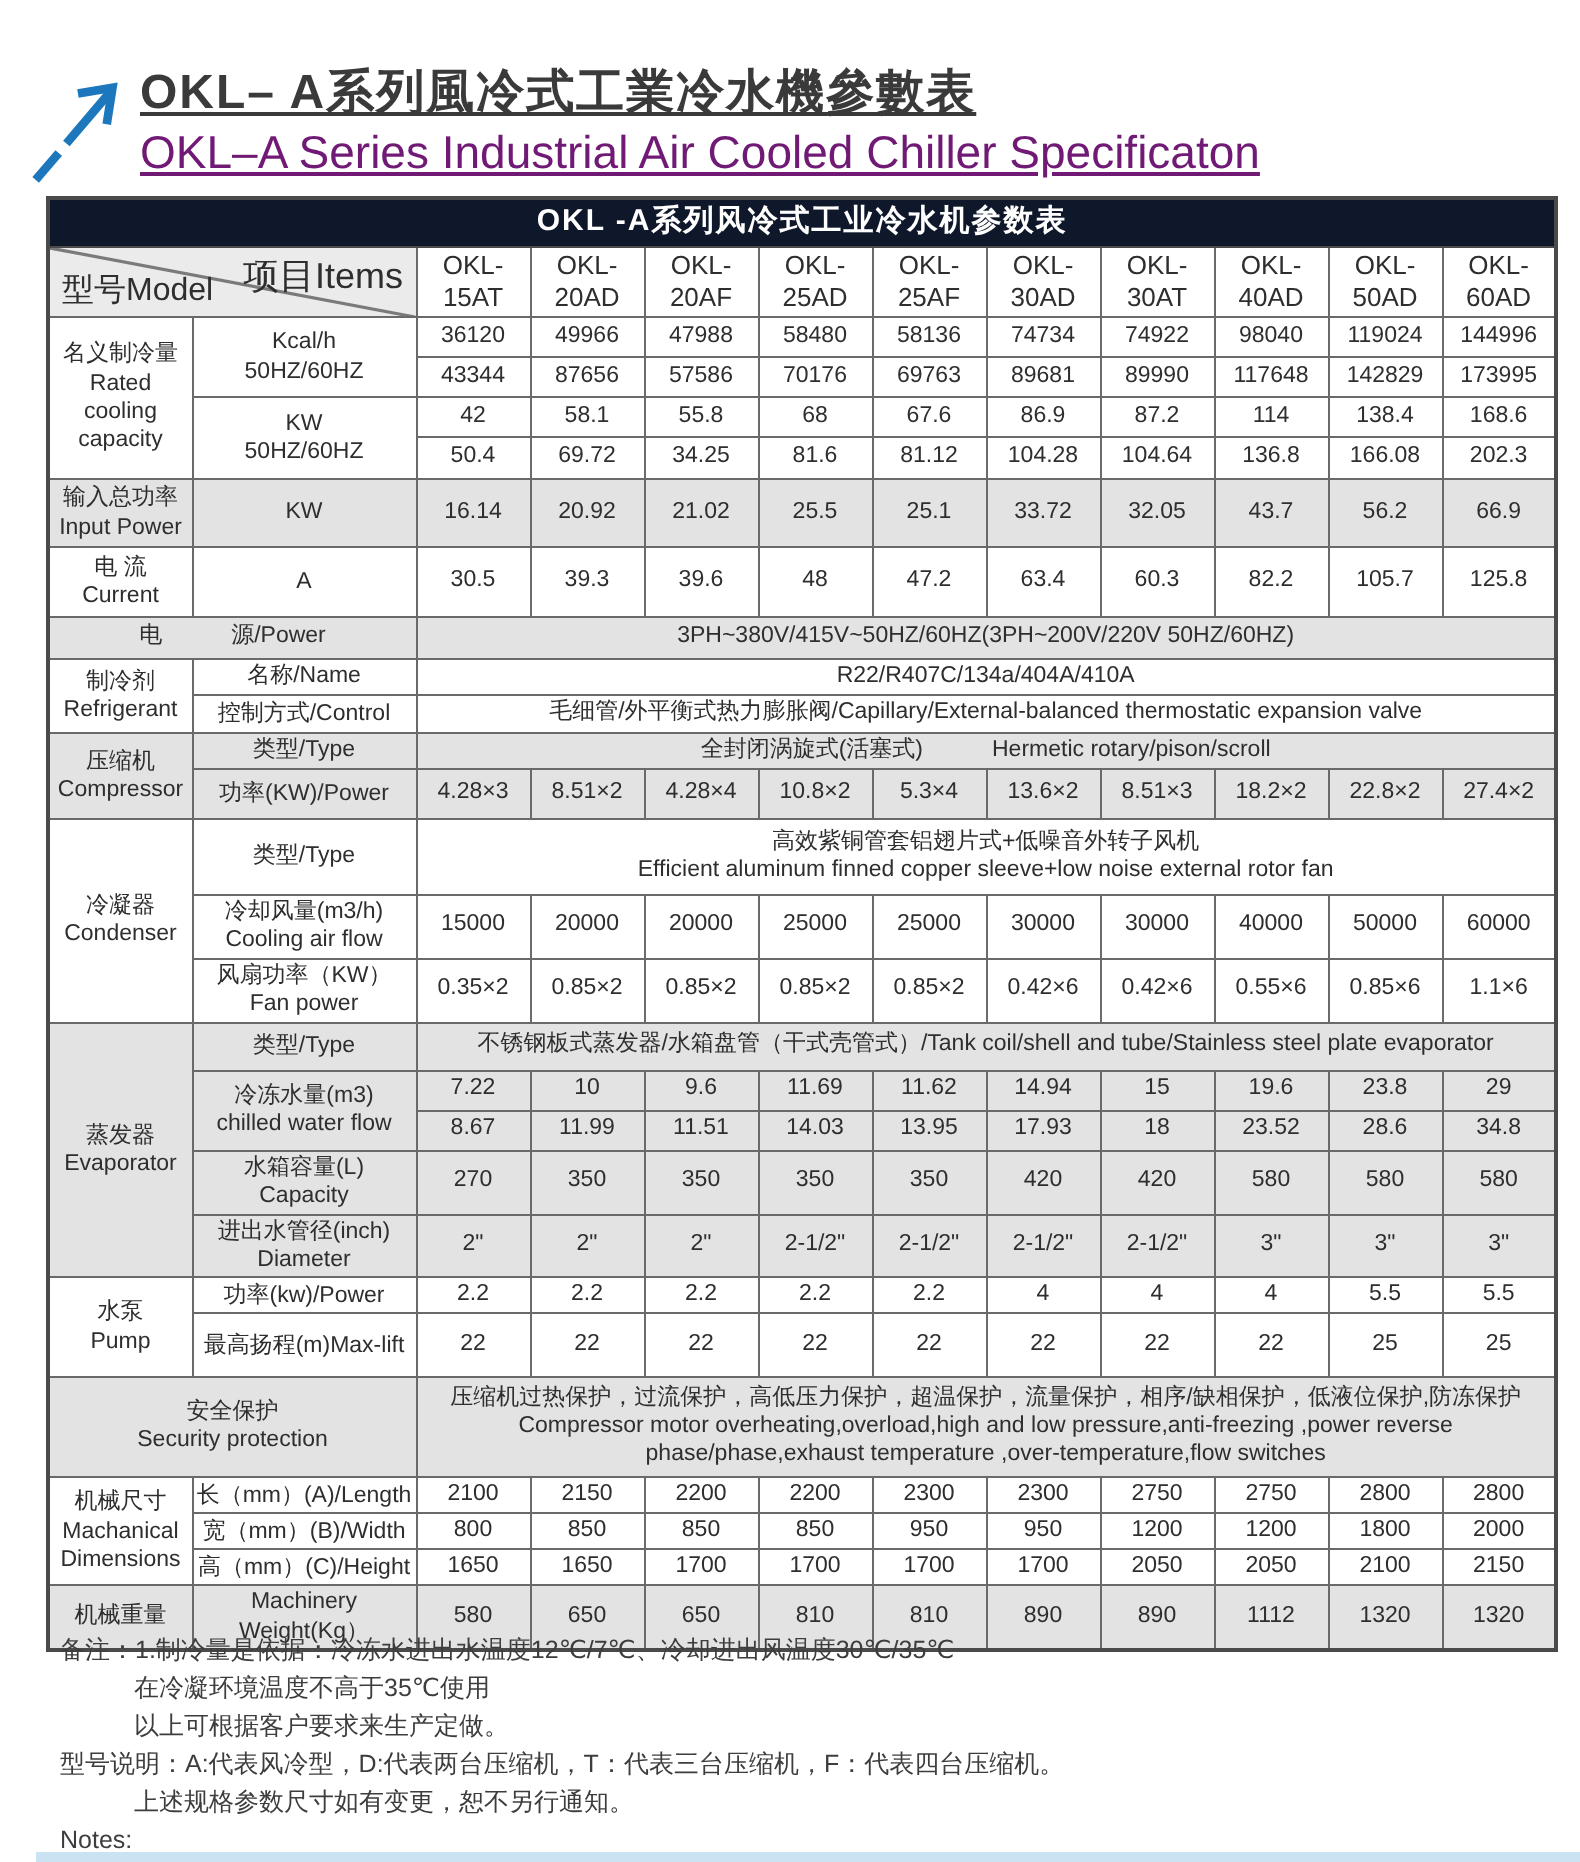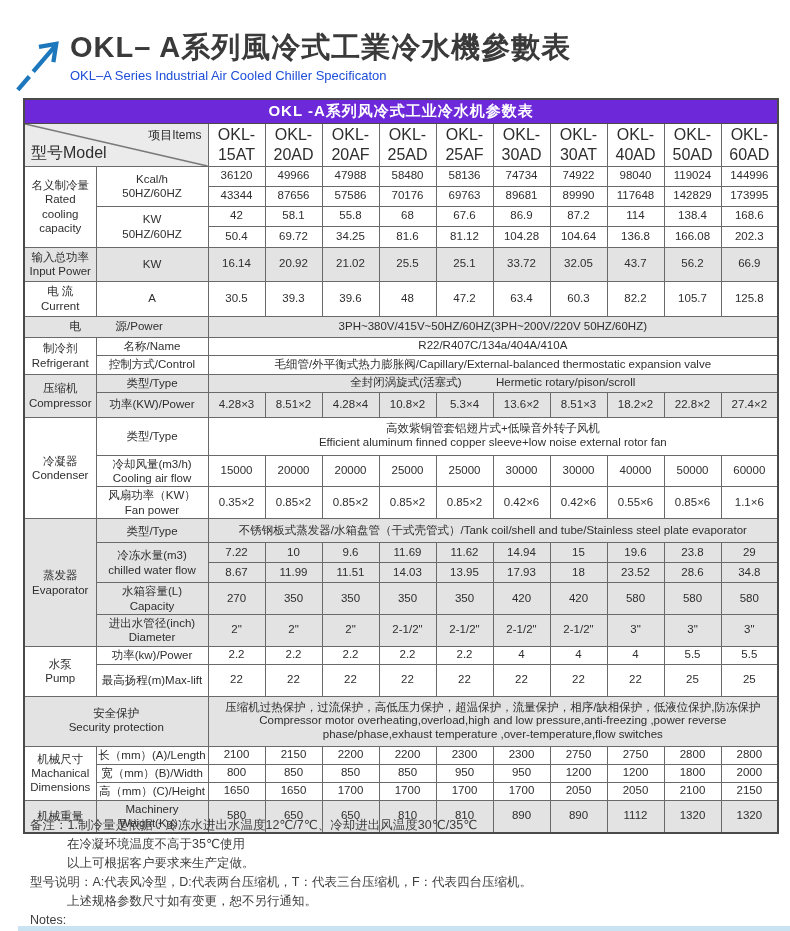--- a/index.html
+++ b/index.html
@@ -5,43 +5,43 @@
   html,body{margin:0;padding:0;}
   body{
     width:790px;height:931px;position:relative;background:#ffffff;
     font-family:"Liberation Sans","DejaVu Sans",sans-serif;
     color:#2e2e2e;overflow:hidden;
   }
   
   .page-header{position:absolute;top:30px;left:14px;display:flex;align-items:flex-start;}
   .logo{width:48px;height:58px;margin-top:6px;}
   .titles{margin-left:8px;}
-  .title-zh{font-size:29px;font-weight:bold;color:#3a3a3a;letter-spacing:1px;line-height:34px;}
-  .title-en{font-size:13px;font-weight:normal;color:#1d4ed8;line-height:24px;}
+  .title-zh{font-size:24px;font-weight:bold;color:#3a3a3a;letter-spacing:1px;line-height:34px;text-decoration:underline;}
+  .title-en{font-size:23px;font-weight:normal;color:#701a75;line-height:24px;text-decoration:underline;}
   
   .spec-table{
     position:absolute;left:23px;top:98px;width:754px;
     border-collapse:collapse;table-layout:fixed;
     font-size:11.5px;line-height:1.2;
   }
   .spec-table td{
     border:1px solid #6a6a6a;text-align:center;vertical-align:middle;
     padding:1px 1px;background:#ffffff;overflow:hidden;
   }
   .spec-table .titlebar{
-    background:#6d28d9;color:#ffffff;font-size:15px;font-weight:bold;
+    background:#0f172a;color:#ffffff;font-size:15px;font-weight:bold;
     letter-spacing:1px;border:1px solid #4a4a4a;
   }
   .spec-table{border:2px solid #4a4a4a;}
   tr.shade td{background:#e3e3e3;}
   td.corner{position:relative;background:#ebebeb;}
   td.corner svg{position:absolute;left:0;top:0;width:100%;height:100%;}
   .c-model{position:absolute;left:6px;bottom:3px;font-size:16px;}
-  .c-items{position:absolute;right:6px;top:4px;font-size:12px;}
-  td.model{font-size:16px;line-height:1.25;margin-left:36px;}
+  .c-items{position:absolute;right:6px;top:4px;font-size:18px;}
+  td.model{font-size:13px;line-height:1.25;margin-left:36px;}
   td.cat,td.item{font-size:11.5px;line-height:1.25;}
   td.itemwide{font-size:11.5px;}
   td.span{font-size:11.5px;}
   td.val{font-size:11.5px;}
   
   .notes{position:absolute;left:30px;top:816px;font-size:12.5px;color:#3d3d3d;line-height:19px;}
   .note-line{white-space:pre;}
   .ind1{margin-left:37px;}
   .ind2{margin-left:37px;}
   

